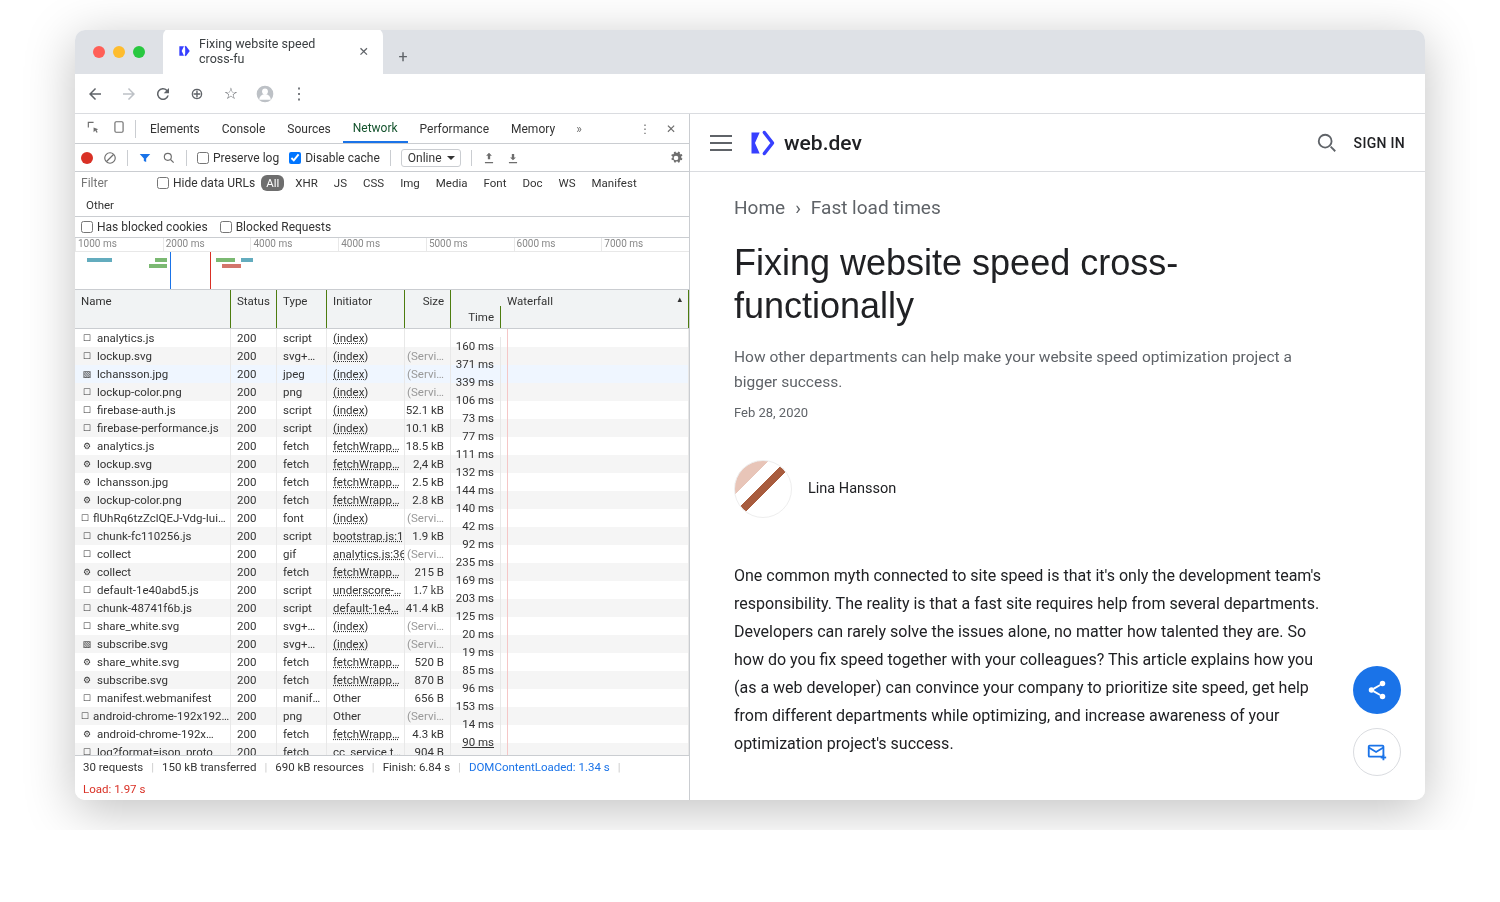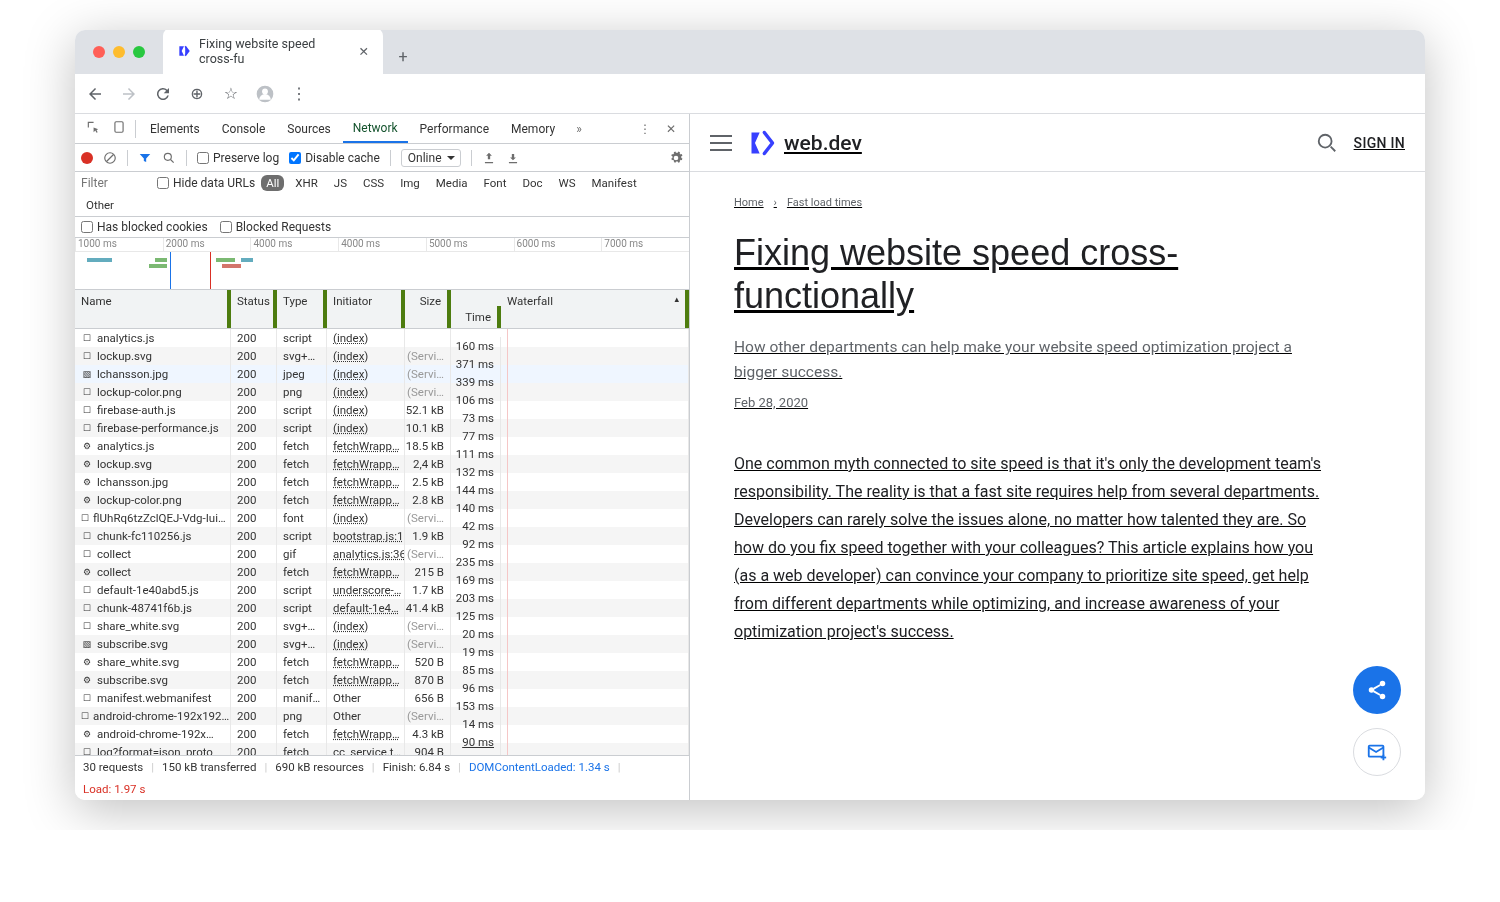--- a/index.html
+++ b/index.html
@@ -48,21 +48,21 @@
 .frow2 { display:flex; align-items:center; gap:12px; padding:3px 6px; border-bottom:1px solid #cacdd1; font-size:12px;}
 
 .tline { height:52px; border-bottom:1px solid #cacdd1; position:relative; font-size:10px; color:#888;}
 .tline .ruler { display:flex; height:14px; border-bottom:1px solid #e8e8e8;}
 .tline .tick { flex:1; border-left:1px solid #e8e8e8; padding-left:2px;}
 .tline .ov { position:absolute; top:14px; left:0; right:0; bottom:0;}
 .vline { position:absolute; top:0; bottom:0; width:1px;}
 .tvbar { position:absolute; height:4px; background:#63acbe;}
 
 .nthead { display:flex; background:#f1f3f4; border-bottom:1px solid #cacdd1; font-size:11.5px; color:#333;}
-.nthead > div { padding:4px 6px; border-right:4px solid #4d7c0f;}
+.nthead > div { padding:4px 6px; border-right:1px solid #4d7c0f;}
 .col-n{width:156px;} .col-s{width:46px;} .col-t{width:50px;} .col-i{width:78px;} .col-z{width:46px; text-align:right;} .col-m{width:50px; text-align:right;margin-top:16px;} .col-w{flex:1; position:relative;}
 .nthead .col-w::after{content:"▴"; position:absolute; right:6px; font-size:9px;}
 .ntbody { flex:1; overflow:auto;}
 .row { display:flex; font-size:11.5px; height:18px; align-items:center;}
 .row:nth-child(even){ background:#f5f5f5;}
 .row.hl { background:#eff6ff !important;}
 .row > div { padding:0 6px; border-right:1px solid #e8e8e8; white-space:nowrap; overflow:hidden; text-overflow:ellipsis; height:100%; display:flex; align-items:center;}
 .row .col-n { display:flex; gap:4px; align-items:center;}
 .fico { width:12px; height:12px; display:inline-flex; align-items:center; justify-content:center; font-size:9px;}
 .ini { text-decoration: underline dotted; color:#333;}
@@ -76,33 +76,33 @@
 
 .phead { height:58px; border-bottom:1px solid #dadce0; display:flex; align-items:center; padding:0 20px; gap:16px;}
 .burger{width:22px;height:16px;display:flex;flex-direction:column;justify-content:space-between;cursor:pointer;}
 .burger span{height:2px;background:#5f6368;}
 .logo{display:flex;align-items:center;gap:8px;font-size:21px;font-weight:500;color:#202124;}
 .logo svg{width:28px;height:28px;}
 .phead .sp{flex:1;}
 .srch{width:22px;height:22px;color:#5f6368;cursor:pointer;}
 .signin{font-size:14px;font-weight:500;color:#202124;letter-spacing:.3px;cursor:pointer;}
 .article{padding:24px 44px; max-width:680px;}
-.crumb{font-size:11px;color:#5f6368;display:flex;gap:10px;align-items:center;margin-bottom:22px;}
+.crumb{font-size:19px;color:#5f6368;display:flex;gap:10px;align-items:center;margin-bottom:22px;}
 .crumb a{color:#5f6368;text-decoration:none;}
 .article h1{font-size:36px;font-weight:400;color:#202124;line-height:1.2;margin-bottom:18px;font-family:"Google Sans",sans-serif;}
 .sub{font-size:15.5px;color:#5f6368;line-height:1.6;margin-bottom:10px;}
 .date{font-size:13px;color:#5f6368;margin-bottom:40px;}
 .author{display:flex;align-items:center;gap:16px;margin-bottom:44px;}
 .avatar{width:58px;height:58px;border-radius:50%;background:linear-gradient(135deg,#e8c5b8 30%,#fff 30%,#fff 45%,#a85c3e 45%,#a85c3e 55%,#fff 55%);border:1px solid #eee;}
 .aname{font-size:14.5px;color:#202124;}
 .body{font-size:16px;line-height:1.75;color:#202124;}
 .fab{position:absolute;width:48px;height:48px;border-radius:50%;display:flex;align-items:center;justify-content:center;cursor:pointer;}
 .fab.share{background:#1a73e8;color:#fff;right:24px;bottom:86px;}
 .fab.mail{background:#fff;border:1px solid #dadce0;color:#1a73e8;right:24px;bottom:24px;}
-.pagewrap{position:relative;height:100%;text-decoration:underline;}
+.pagewrap{position:relative;height:100%;}
 </style>
 </head>
 <body>
 
 <div class="window">
 
   <div class="titlebar">
     <div class="traffic">
       <div class="dot r"></div>
       <div class="dot y"></div>
@@ -564,21 +564,21 @@
           <div class="row">
             <div class="col-n">
               <span class="fico">☐</span>
               <span>default-1e40abd5.js</span>
             </div>
             <div class="col-s">200</div>
             <div class="col-t">script</div>
             <div class="col-i">
               <span class="ini">underscore-…</span>
             </div>
-            <div class="col-z" style="justify-content:flex-end;">1.7 kB</div>
+            <div class="col-z" style="justify-content:flex-end;font-family:Liberation Serif, serif;">1.7 kB</div>
             <div class="col-m" style="justify-content:flex-end;">203 ms</div>
             <div class="col-w">
               <div class="wf">
                 <div class="vline" style="left:16%;background:#c7d7f5;"></div>
                 <div class="vline" style="left:22%;background:#f5c7c7;"></div>
                 <div class="bar" style="left:20%;width:7%;background:#7bb972;"></div>
               </div>
             </div>
           </div>
           <div class="row">
@@ -808,20 +808,24 @@
         </div>
         <div class="article">
           <div class="crumb">
             <a href="#">Home</a>
             <span>›</span>
             <a href="#">Fast load times</a>
           </div>
           <h1>Fixing website speed cross-functionally</h1>
           <p class="sub">How other departments can help make your website speed optimization project a bigger success.</p>
           <p class="date">Feb 28, 2020</p>
+          <div class="author">
+            <div class="avatar"></div>
+            <div class="aname">Lina Hansson</div>
+          </div>
           <p class="body">One common myth connected to site speed is that it's only the development team's responsibility. The reality is that a fast site requires help from several departments. Developers can rarely solve the issues alone, no matter how talented they are. So how do you fix speed together with your colleagues? This article explains how you (as a web developer) can convince your company to prioritize site speed, get help from different departments while optimizing, and increase awareness of your optimization project's success.</p>
         </div>
         <div class="fab share">
           <svg width="22" height="22" viewBox="0 0 24 24">
               <circle cx="18" cy="5" r="3" fill="#fff"></circle>
               <circle cx="6" cy="12" r="3" fill="#fff"></circle>
               <circle cx="18" cy="19" r="3" fill="#fff"></circle>
               <line x1="8.5" y1="10.5" x2="15.5" y2="6.5" stroke="#fff" stroke-width="2"></line>
               <line x1="8.5" y1="13.5" x2="15.5" y2="17.5" stroke="#fff" stroke-width="2"></line>
             </svg>

